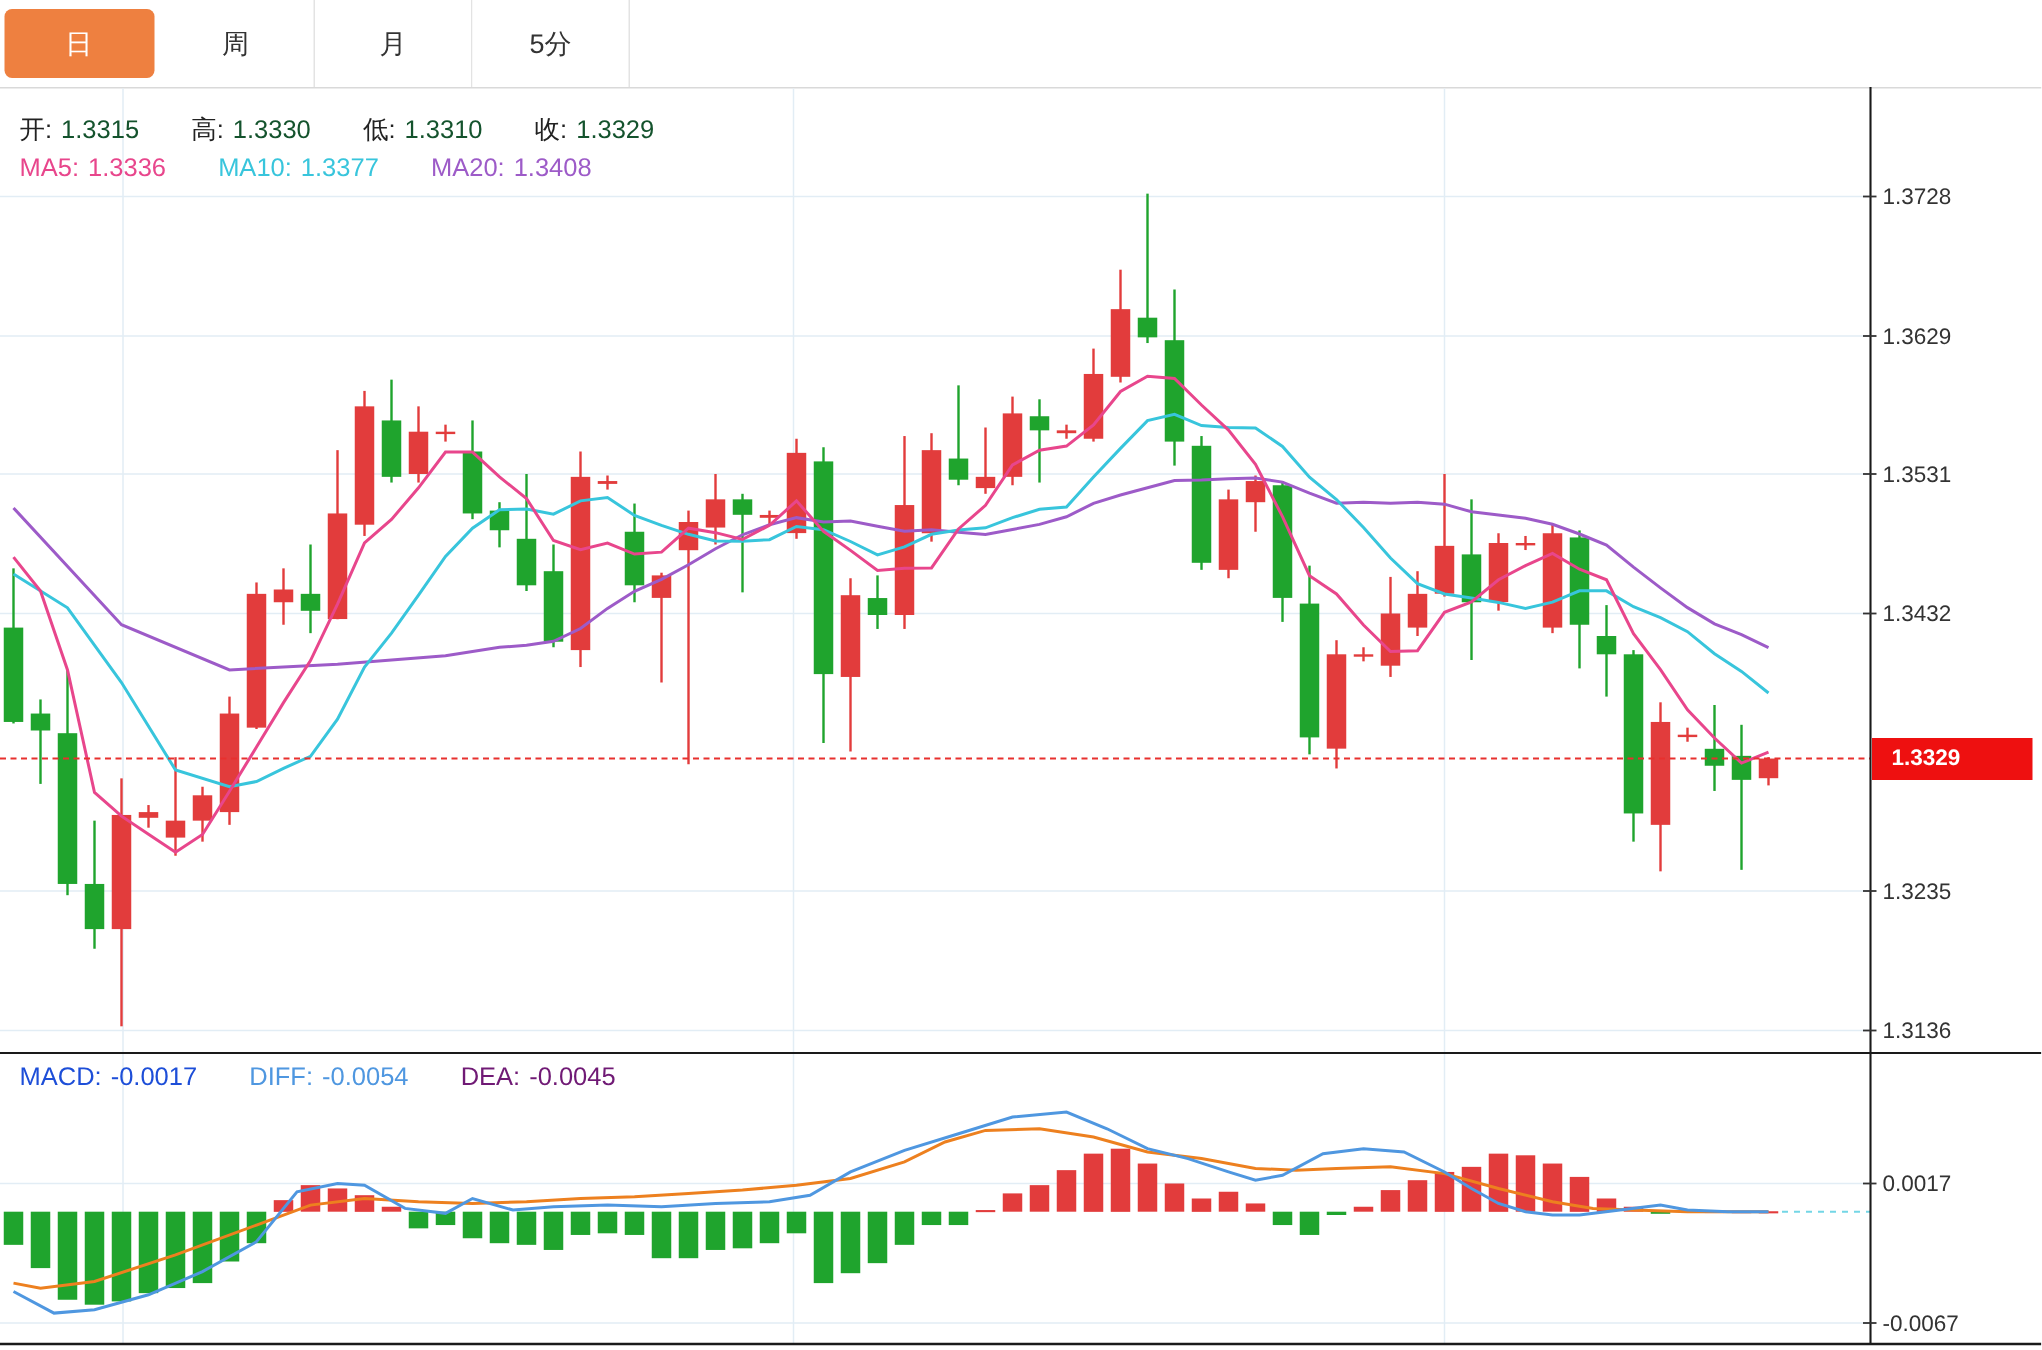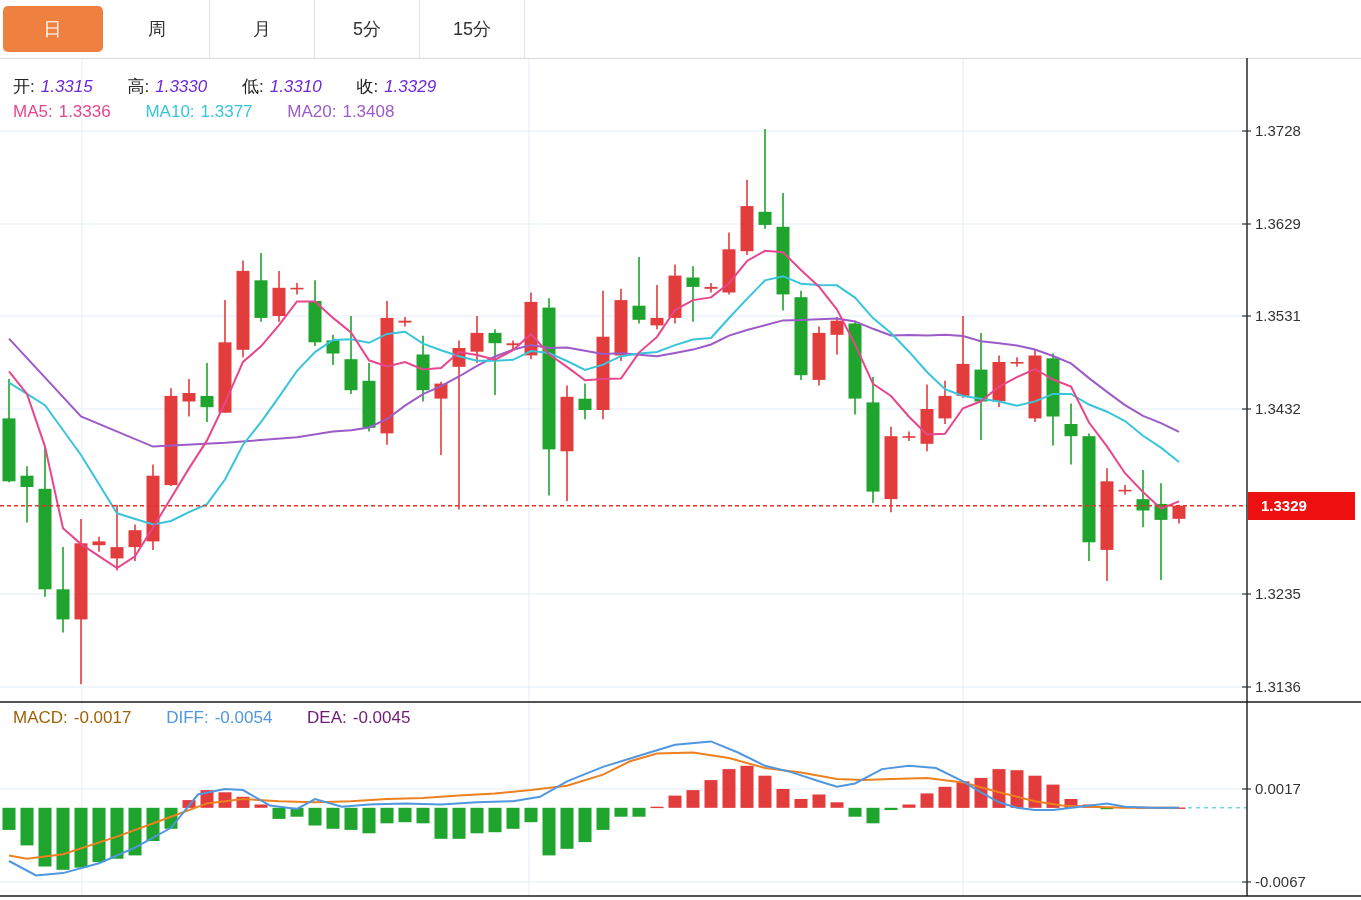--- a/index.html
+++ b/index.html
@@ -11,23 +11,23 @@
   .tab{width:105px;height:58px;display:flex;align-items:center;justify-content:center;
        font-size:18px;color:#333;border-right:1px solid #e3e3e3;box-sizing:border-box;
        cursor:pointer;background:#fff;}
   .tab.active{border-right:none;}
   .tab.active .pill{background:var(--orange);color:#fff;border-radius:5px;
        width:100px;height:46px;display:flex;align-items:center;justify-content:center;}
   
   .legend{position:absolute;font-size:17px;white-space:nowrap;}
   .legend span{margin-right:6px;}
   .lab{color:#222;}
-  .red{color:#6d28d9;font-style:italic;}
+  .red{color:#14532d;}
   .ma5{color:#e8468c;} .ma10{color:#38c5dc;} .ma20{color:#9d5bc8;text-align:center;}
-  .macdv{color:#a16207;} .diffv{color:#4f97e0;} .deav{color:#701a75;}
+  .macdv{color:#1d4ed8;} .diffv{color:#4f97e0;} .deav{color:#701a75;}
   .gap{display:inline-block;width:18px;}
   
   .price-tag{position:absolute;left:1248px;top:492px;width:107px;height:28px;
              background:#ee1010;color:#fff;font-size:15px;font-weight:bold;
              line-height:28px;padding-left:13px;box-sizing:border-box;}
   #chart{position:absolute;left:0;top:0;}
 </style>
 </head>
 <body style="--orange:#ee8040">
 
@@ -38,23 +38,20 @@
         <span class="pill">日</span>
       </div>
     <div class="tab">
         <span>周</span>
       </div>
     <div class="tab">
         <span>月</span>
       </div>
     <div class="tab">
         <span>5分</span>
-      </div>
-    <div class="tab">
-        <span>15分</span>
       </div>
   </div>
 
   <div id="chart"><svg width="1361" height="900" viewBox="0 0 1361 900">
         <line x1="0" y1="131" x2="1247" y2="131" stroke="#e2edf5" stroke-width="1"></line>
         <line x1="0" y1="224" x2="1247" y2="224" stroke="#e2edf5" stroke-width="1"></line>
         <line x1="0" y1="316" x2="1247" y2="316" stroke="#e2edf5" stroke-width="1"></line>
         <line x1="0" y1="409" x2="1247" y2="409" stroke="#e2edf5" stroke-width="1"></line>
         <line x1="0" y1="594" x2="1247" y2="594" stroke="#e2edf5" stroke-width="1"></line>
         <line x1="0" y1="687" x2="1247" y2="687" stroke="#e2edf5" stroke-width="1"></line>

